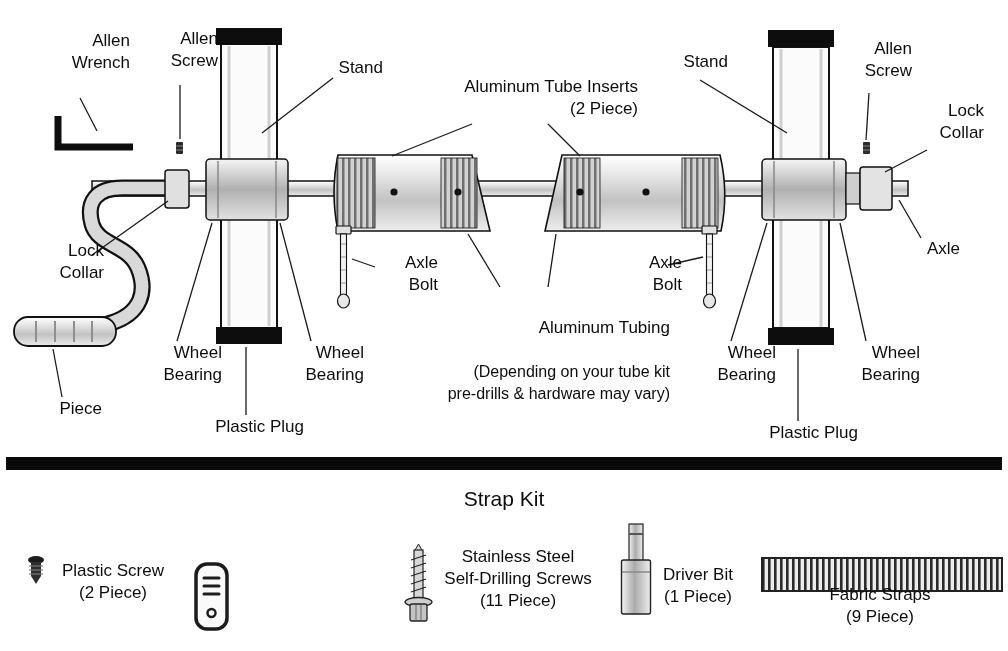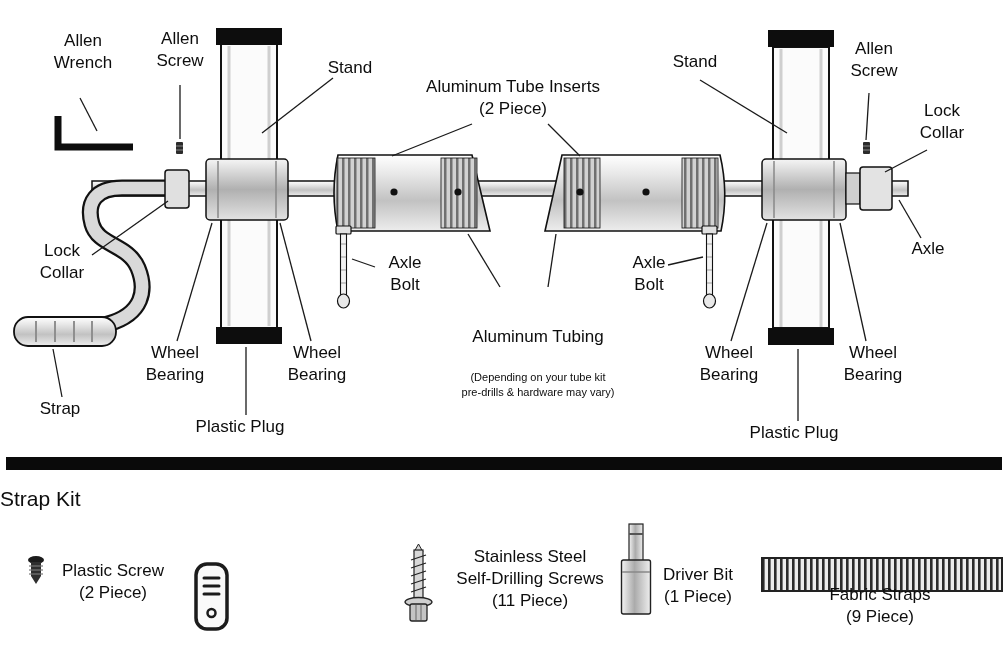--- a/index.html
+++ b/index.html
@@ -3,27 +3,27 @@
 <meta charset="utf-8">
 <style>
   * { box-sizing: border-box; }
   html, body { margin: 0; padding: 0; background: #ffffff; }
   .page {
     position: relative; width: 1008px; height: 651px; background: #fff;
     overflow: hidden; font-family: "Liberation Sans", sans-serif; color: #0d0d0d;
   }
   .art { position: absolute; left: 0; top: 0; }
   .lbl {
-    position: absolute; font-size: 17px; line-height: 1.3; text-align: center;
+    position: absolute; font-size: 17px; line-height: 1.3; text-align: right;
     white-space: pre-line; color: #0d0d0d;
   }
   .tubing-title { font-size: 17px; white-space: pre-line; }
-  .tubing-note { font-size: 11px; line-height: 1.35; white-space: pre-line; }
+  .tubing-note { font-size: 16px; line-height: 1.35; white-space: pre-line; }
   .kit-title {
-    position: absolute; left: 0; top: 487px; width: 1008px; text-align: left;
+    position: absolute; left: 0; top: 487px; width: 1008px; text-align: center;
     font-size: 21px; color: #0d0d0d;
   }
   .kit-label {
     position: absolute; font-size: 17px; line-height: 1.3; text-align: center;
     white-space: pre-line; color: #0d0d0d;
   }
 </style>
 </head>
 <body>
 
@@ -239,43 +239,43 @@
   <div class="lbl" style="left:900px;top:100px;width:84px">Lock
 Collar</div>
   <div class="lbl" style="left:896px;top:238px;width:64px">Axle</div>
   <div class="lbl" style="left:20px;top:240px;width:84px">Lock
 Collar</div>
   <div class="lbl" style="left:372px;top:252px;width:66px">Axle
 Bolt</div>
   <div class="lbl" style="left:616px;top:252px;width:66px">Axle
 Bolt</div>
 
-  <div class="lbl" style="left:406px;top:304px;width:264px">
+  <div class="lbl" style="left:406px;top:295px;width:264px">
     <div class="tubing-title">Aluminum Tubing</div>
     <div class="tubing-note">(Depending on your tube kit
 pre-drills &amp; hardware may vary)</div>
   </div>
 
   <div class="lbl" style="left:128px;top:342px;width:94px">Wheel
 Bearing</div>
   <div class="lbl" style="left:270px;top:342px;width:94px">Wheel
 Bearing</div>
-  <div class="lbl" style="left:18px;top:398px;width:84px">Strap</div>
+  <div class="lbl" style="left:18px;top:398px;width:84px">Piece</div>
   <div class="lbl" style="left:176px;top:416px;width:128px">Plastic Plug</div>
   <div class="lbl" style="left:682px;top:342px;width:94px">Wheel
 Bearing</div>
   <div class="lbl" style="left:826px;top:342px;width:94px">Wheel
 Bearing</div>
   <div class="lbl" style="left:730px;top:422px;width:128px">Plastic Plug</div>
 
   <div class="kit-title">Strap Kit</div>
 
   <div class="kit-label" style="left:46px;top:560px;width:134px">Plastic Screw
 (2 Piece)</div>
-  <div class="kit-label" style="left:432px;top:546px;width:196px">Stainless Steel
+  <div class="kit-label" style="left:420px;top:546px;width:196px">Stainless Steel
 Self-Drilling Screws
 (11 Piece)</div>
   <div class="kit-label" style="left:646px;top:564px;width:104px">Driver Bit
 (1 Piece)</div>
   <div class="kit-label" style="left:792px;top:584px;width:176px">Fabric Straps
 (9 Piece)</div>
 
 </div>
 
 </body></html>

